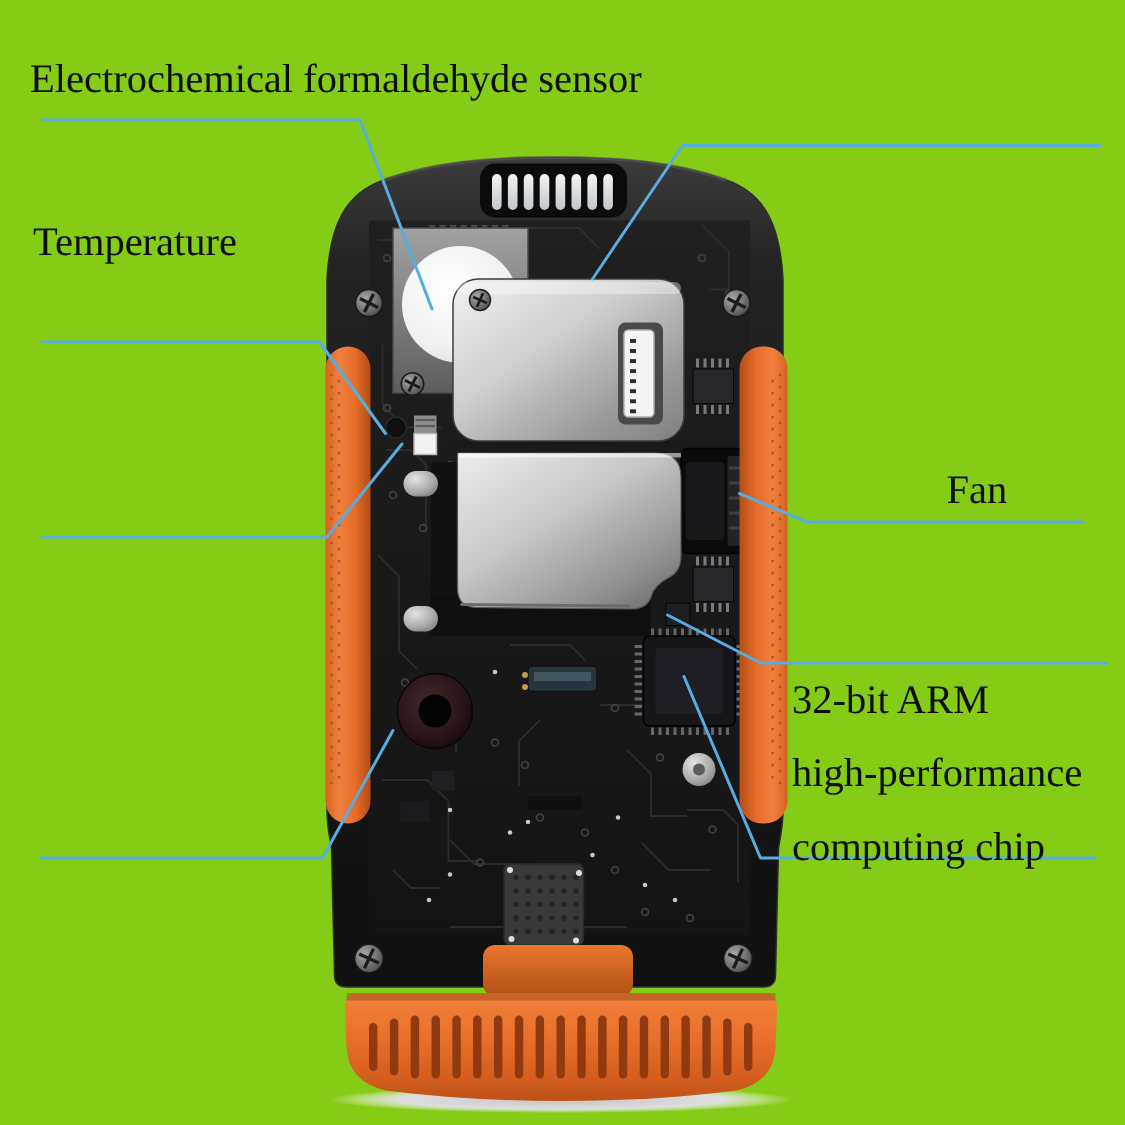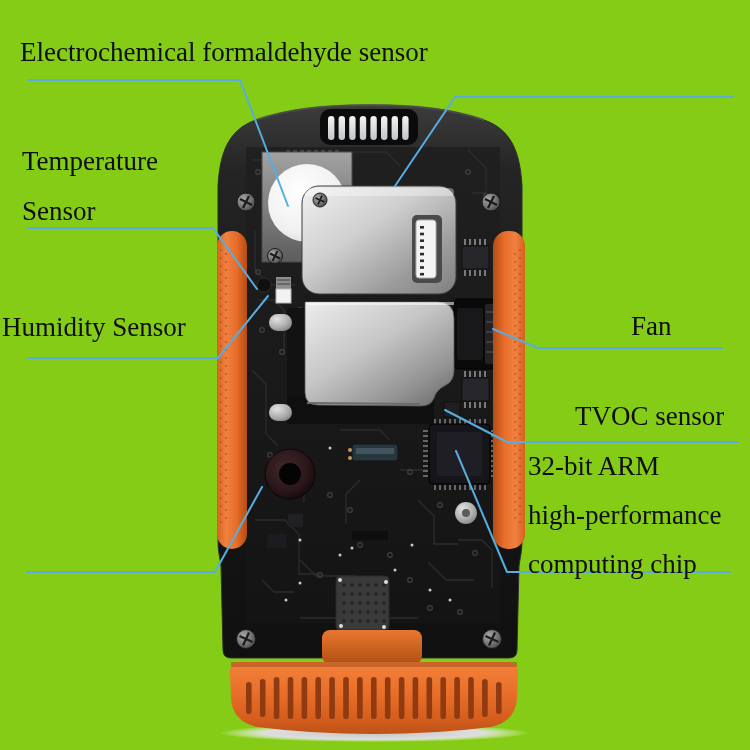--- a/index.html
+++ b/index.html
@@ -628,28 +628,25 @@
     <path d="M730,572 H507 L456,451"></path>
     <path d="M27,572 H215 L262,487"></path>
   </g>
 </svg>
 
 <div class="lbl" style="left:20px;top:37px">Electrochemical formaldehyde sensor</div>
 
 
 <div class="lbl lh50" style="left:22px;top:136px">
   <span class="ln">Temperature</span>
-  <span class="ln">Sensor</span>
 </div>
 
-<div class="lbl" style="left:2px;top:312px">Humidity Sensor</div>
 
 <div class="lbl" style="left:631px;top:311px">Fan</div>
 
-<div class="lbl" style="left:575px;top:401px">TVOC sensor</div>
 
 <div class="lbl lh49" style="left:528px;top:442px">
   <span class="ln">32-bit ARM</span>
   <span class="ln">high-performance</span>
   <span class="ln">computing chip</span>
 </div>
 
 
 </div>
 

